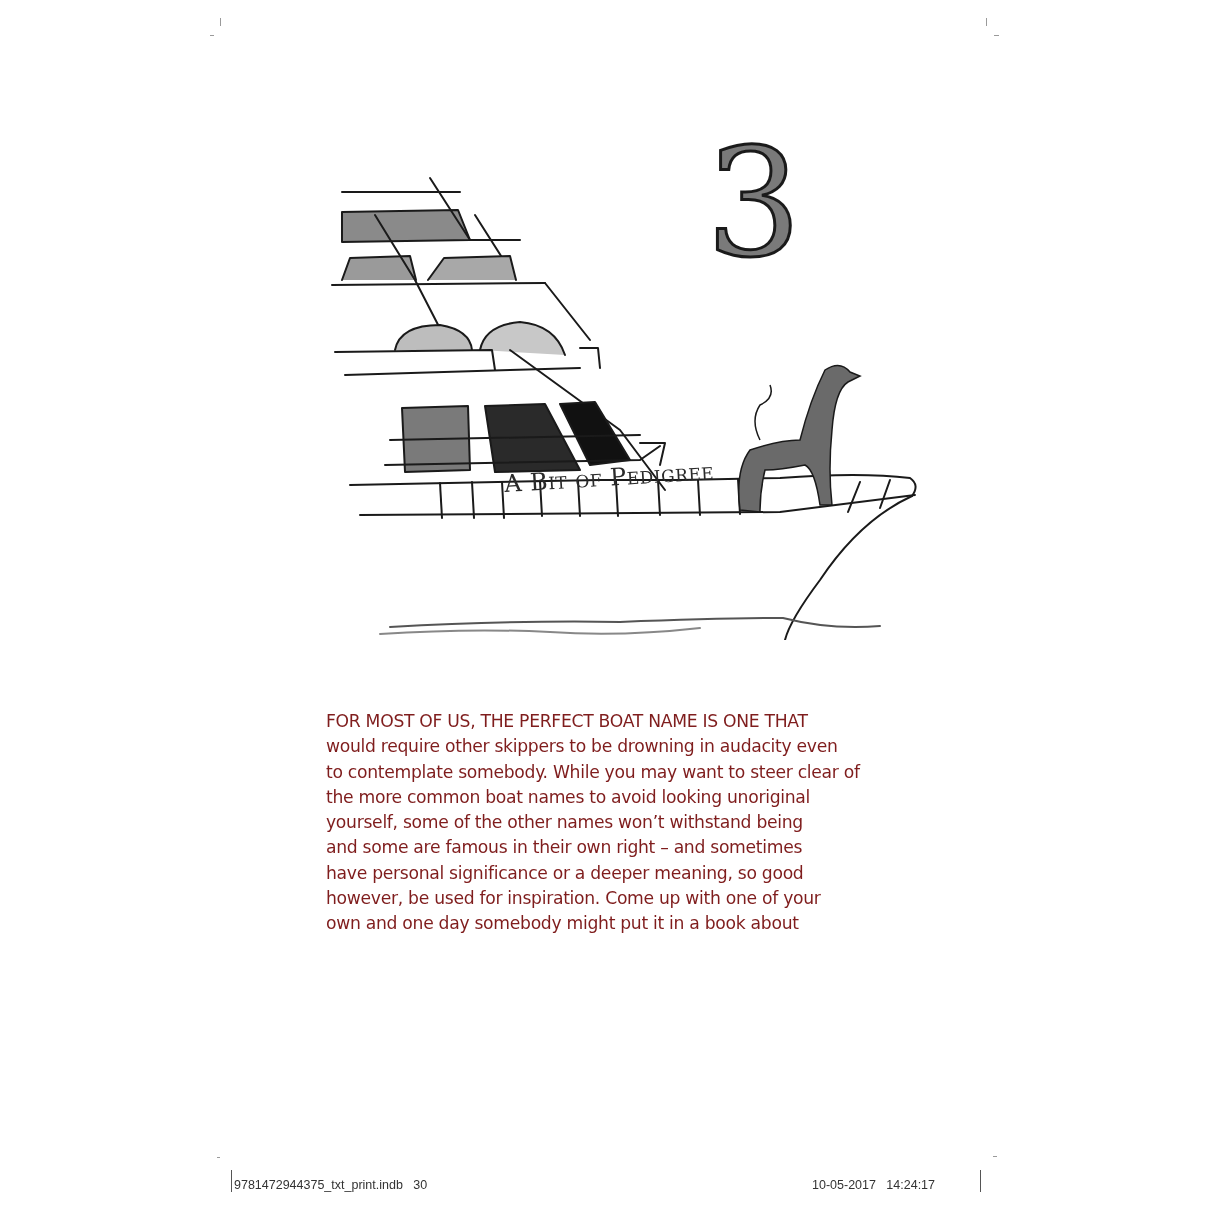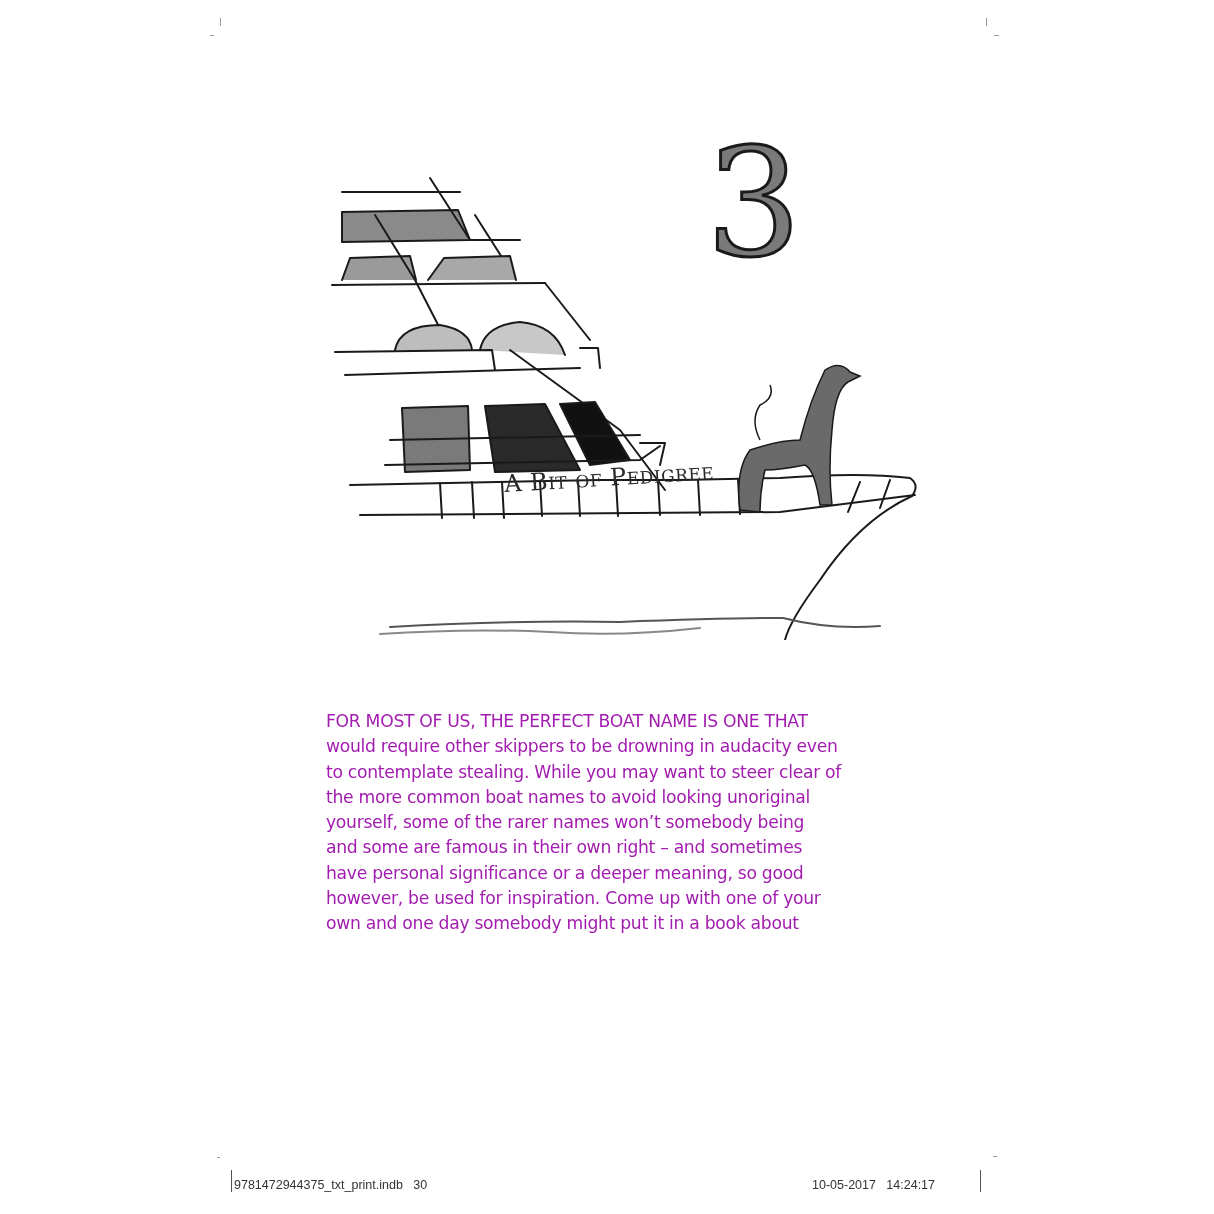--- a/index.html
+++ b/index.html
@@ -2,21 +2,21 @@
 <html><head>
   <meta charset="utf-8">
   <style>
     html, body { margin: 0; padding: 0; background: #ffffff; }
     body { width: 1214px; height: 1214px; position: relative; overflow: hidden; font-family: "DejaVu Sans", sans-serif; color: #111; }
     .page { position: absolute; left: 0; top: 0; width: 1214px; height: 1214px; background: #fff; }
     .crop { position: absolute; background: #9a9a9a; }
     .illustration { position: absolute; left: 320px; top: 140px; width: 600px; height: 500px; }
     .chapter-number { position: absolute; left: 706px; top: 128px; font-family: "DejaVu Serif", serif; font-size: 150px; line-height: 1; color: #7a7a7a; -webkit-text-stroke: 3px #1a1a1a; }
     .boat-name { position: absolute; left: 505px; top: 470px; font-family: "DejaVu Serif", serif; font-size: 24px; color: #2a2a2a; transform: rotate(-3.5deg); transform-origin: left bottom; letter-spacing: 0.5px; font-variant: small-caps; white-space: nowrap; }
-    .body-text { position: absolute; left: 326px; top: 709px; width: 570px; font-family: "DejaVu Sans", sans-serif; font-size: 17.2px; line-height: 25.3px; color: #a21caf; letter-spacing: -0.3px; }
+    .body-text { position: absolute; left: 326px; top: 709px; width: 570px; font-family: "DejaVu Sans", sans-serif; font-size: 17.2px; line-height: 25.3px; color: #7f1d1d; letter-spacing: -0.3px; }
     .body-text .line { display: block; white-space: nowrap; }
     .slug { position: absolute; top: 1178px; font-family: "Liberation Sans", sans-serif; font-size: 12.5px; color: #333; }
   </style>
 </head>
 <body>
 
 <div class="page">
 
   <div class="crop" style="left:220px; top:18px; width:1px; height:8px;"></div>
   <div class="crop" style="left:210px; top:35px; width:4px; height:1px;"></div>
@@ -85,23 +85,23 @@
       </g>
     </svg>
     <div class="chapter-number" style="left:386px; top:-12px;">3</div>
   </div>
 
   <div class="boat-name">A Bit of Pedigree</div>
 
   <div class="body-text">
     <span class="line">FOR MOST OF US, THE PERFECT BOAT NAME IS ONE THAT</span>
     <span class="line">would require other skippers to be drowning in audacity even</span>
-    <span class="line">to contemplate stealing. While you may want to steer clear of</span>
+    <span class="line">to contemplate somebody. While you may want to steer clear of</span>
     <span class="line">the more common boat names to avoid looking unoriginal</span>
-    <span class="line">yourself, some of the rarer names won’t somebody being</span>
+    <span class="line">yourself, some of the other names won’t withstand being</span>
     <span class="line">and some are famous in their own right – and sometimes</span>
     <span class="line">have personal significance or a deeper meaning, so good</span>
     <span class="line">however, be used for inspiration. Come up with one of your</span>
     <span class="line">own and one day somebody might put it in a book about</span>
   </div>
 
   <div class="crop" style="left:231px; top:1170px; width:1px; height:22px; background:#555;"></div>
   <div class="slug" style="left:234px; white-space:pre;">9781472944375_txt_print.indb   30</div>
   <div class="slug" style="left:812px; white-space:pre;">10-05-2017   14:24:17</div>
   <div class="crop" style="left:980px; top:1170px; width:1px; height:22px; background:#555;"></div>

